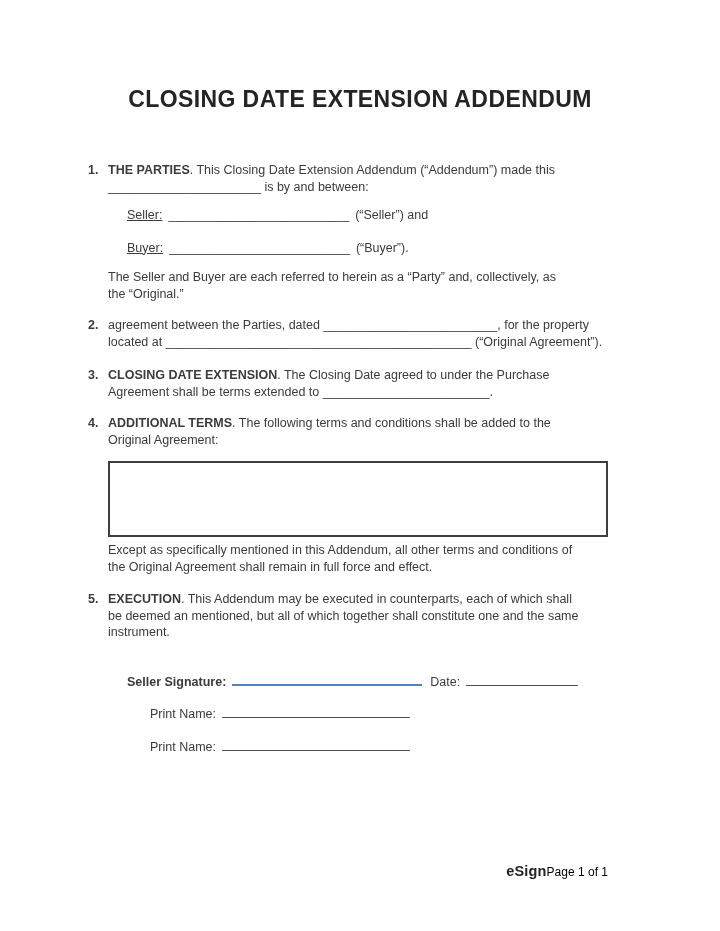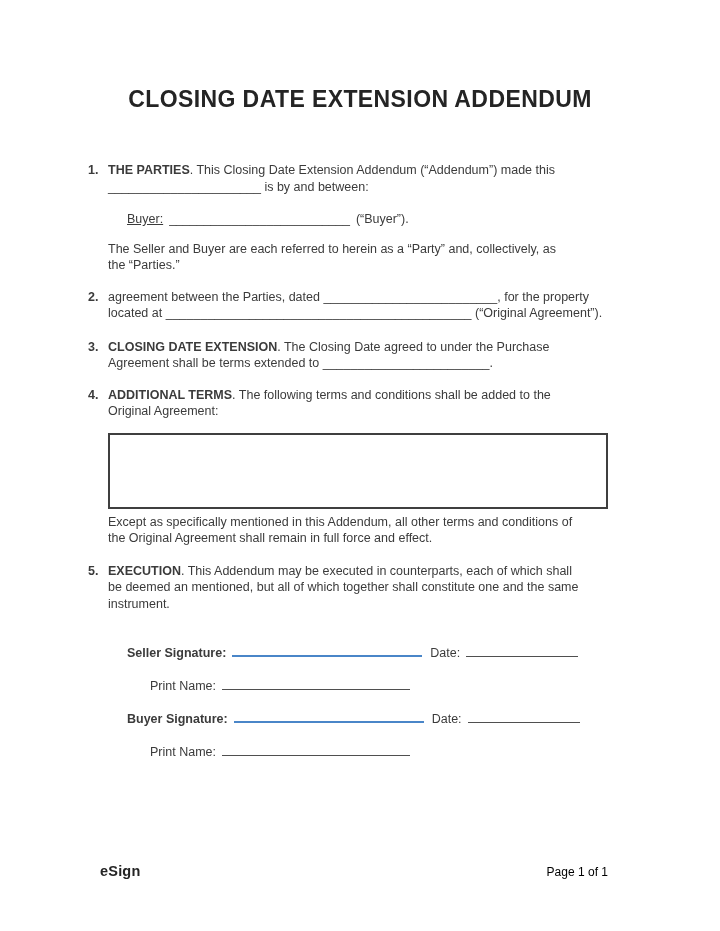--- a/index.html
+++ b/index.html
@@ -75,42 +75,43 @@
   .b7{margin-top:13px;}
   .b8{margin-top:5px;}
   .b9{margin-top:16px;}
   .b10{margin-top:33px;}
   .b11{margin-top:16px;}
   .b12{margin-top:17px;}
   .b13{margin-top:16px;}
   .footer{
     position:absolute;
     left:100px;right:112px;top:863px;
-    display:flex;justify-content:space-between;align-items:baseline;gap:42px;
+    display:flex;justify-content:flex-end;align-items:baseline;
   }
   .brand{font-weight:bold;font-size:14.5px;color:#242424;letter-spacing:0.2px;}
   .pagenum{font-size:12px;color:#000000;}
 </style>
 </head>
 <body>
 
 <div class="page">
   <h1 class="doc-title">CLOSING DATE EXTENSION ADDENDUM</h1>
   <main class="doc-body">
       <div class="block item b0">
         <span class="num">1.</span>
         <div class="content">
           <div class="line"><span class="seg bold">THE PARTIES</span><span class="seg">. This Closing Date Extension Addendum (“Addendum”) made this</span></div>
           <div class="line"><span class="seg">______________________ is by and between:</span></div>
         </div>
       </div>
+      <div class="block field b1"><span class="flabel">Seller:</span><span class="blank">__________________________</span><span class="suffix">(“Seller”) and</span></div>
       <div class="block field b2"><span class="flabel">Buyer:</span><span class="blank">__________________________</span><span class="suffix">(“Buyer”).</span></div>
       <div class="block para b3">
         <div class="line">The Seller and Buyer are each referred to herein as a “Party” and, collectively, as</div>
-        <div class="line">the “Parties.”</div>
+        <div class="line">the “Original.”</div>
       </div>
       <div class="block item b4">
         <span class="num">2.</span>
         <div class="content">
           <div class="line"><span class="seg">agreement between the Parties, dated _________________________, for the property</span></div>
           <div class="line"><span class="seg">located at ____________________________________________ (“Original Agreement”).</span></div>
         </div>
       </div>
       <div class="block item b5">
         <span class="num">3.</span>
@@ -134,20 +135,19 @@
       <div class="block item b9">
         <span class="num">5.</span>
         <div class="content">
           <div class="line"><span class="seg bold">EXECUTION</span><span class="seg">. This Addendum may be executed in counterparts, each of which shall</span></div>
           <div class="line"><span class="seg">be deemed an mentioned, but all of which together shall constitute one and the same</span></div>
           <div class="line"><span class="seg">instrument.</span></div>
         </div>
       </div>
       <div class="block sigrow b10"><span class="slabel">Seller Signature:</span><span class="sline"></span><span class="dlabel">Date:</span><span class="dline"></span></div>
       <div class="block printrow b11"><span class="plabel">Print Name:</span><span class="pline"></span></div>
-      <div class="block sigrow b12"><span class="slabel">Buyer Signature:</span><span class="sline"></span><span class="dlabel">Date:</span><span class="dline"></span></div>
       <div class="block printrow b13"><span class="plabel">Print Name:</span><span class="pline"></span></div>
     </main>
   <div class="footer">
     <span class="brand">eSign</span>
     <span class="pagenum">Page 1 of 1</span>
   </div>
 </div>
 
 </body></html>

